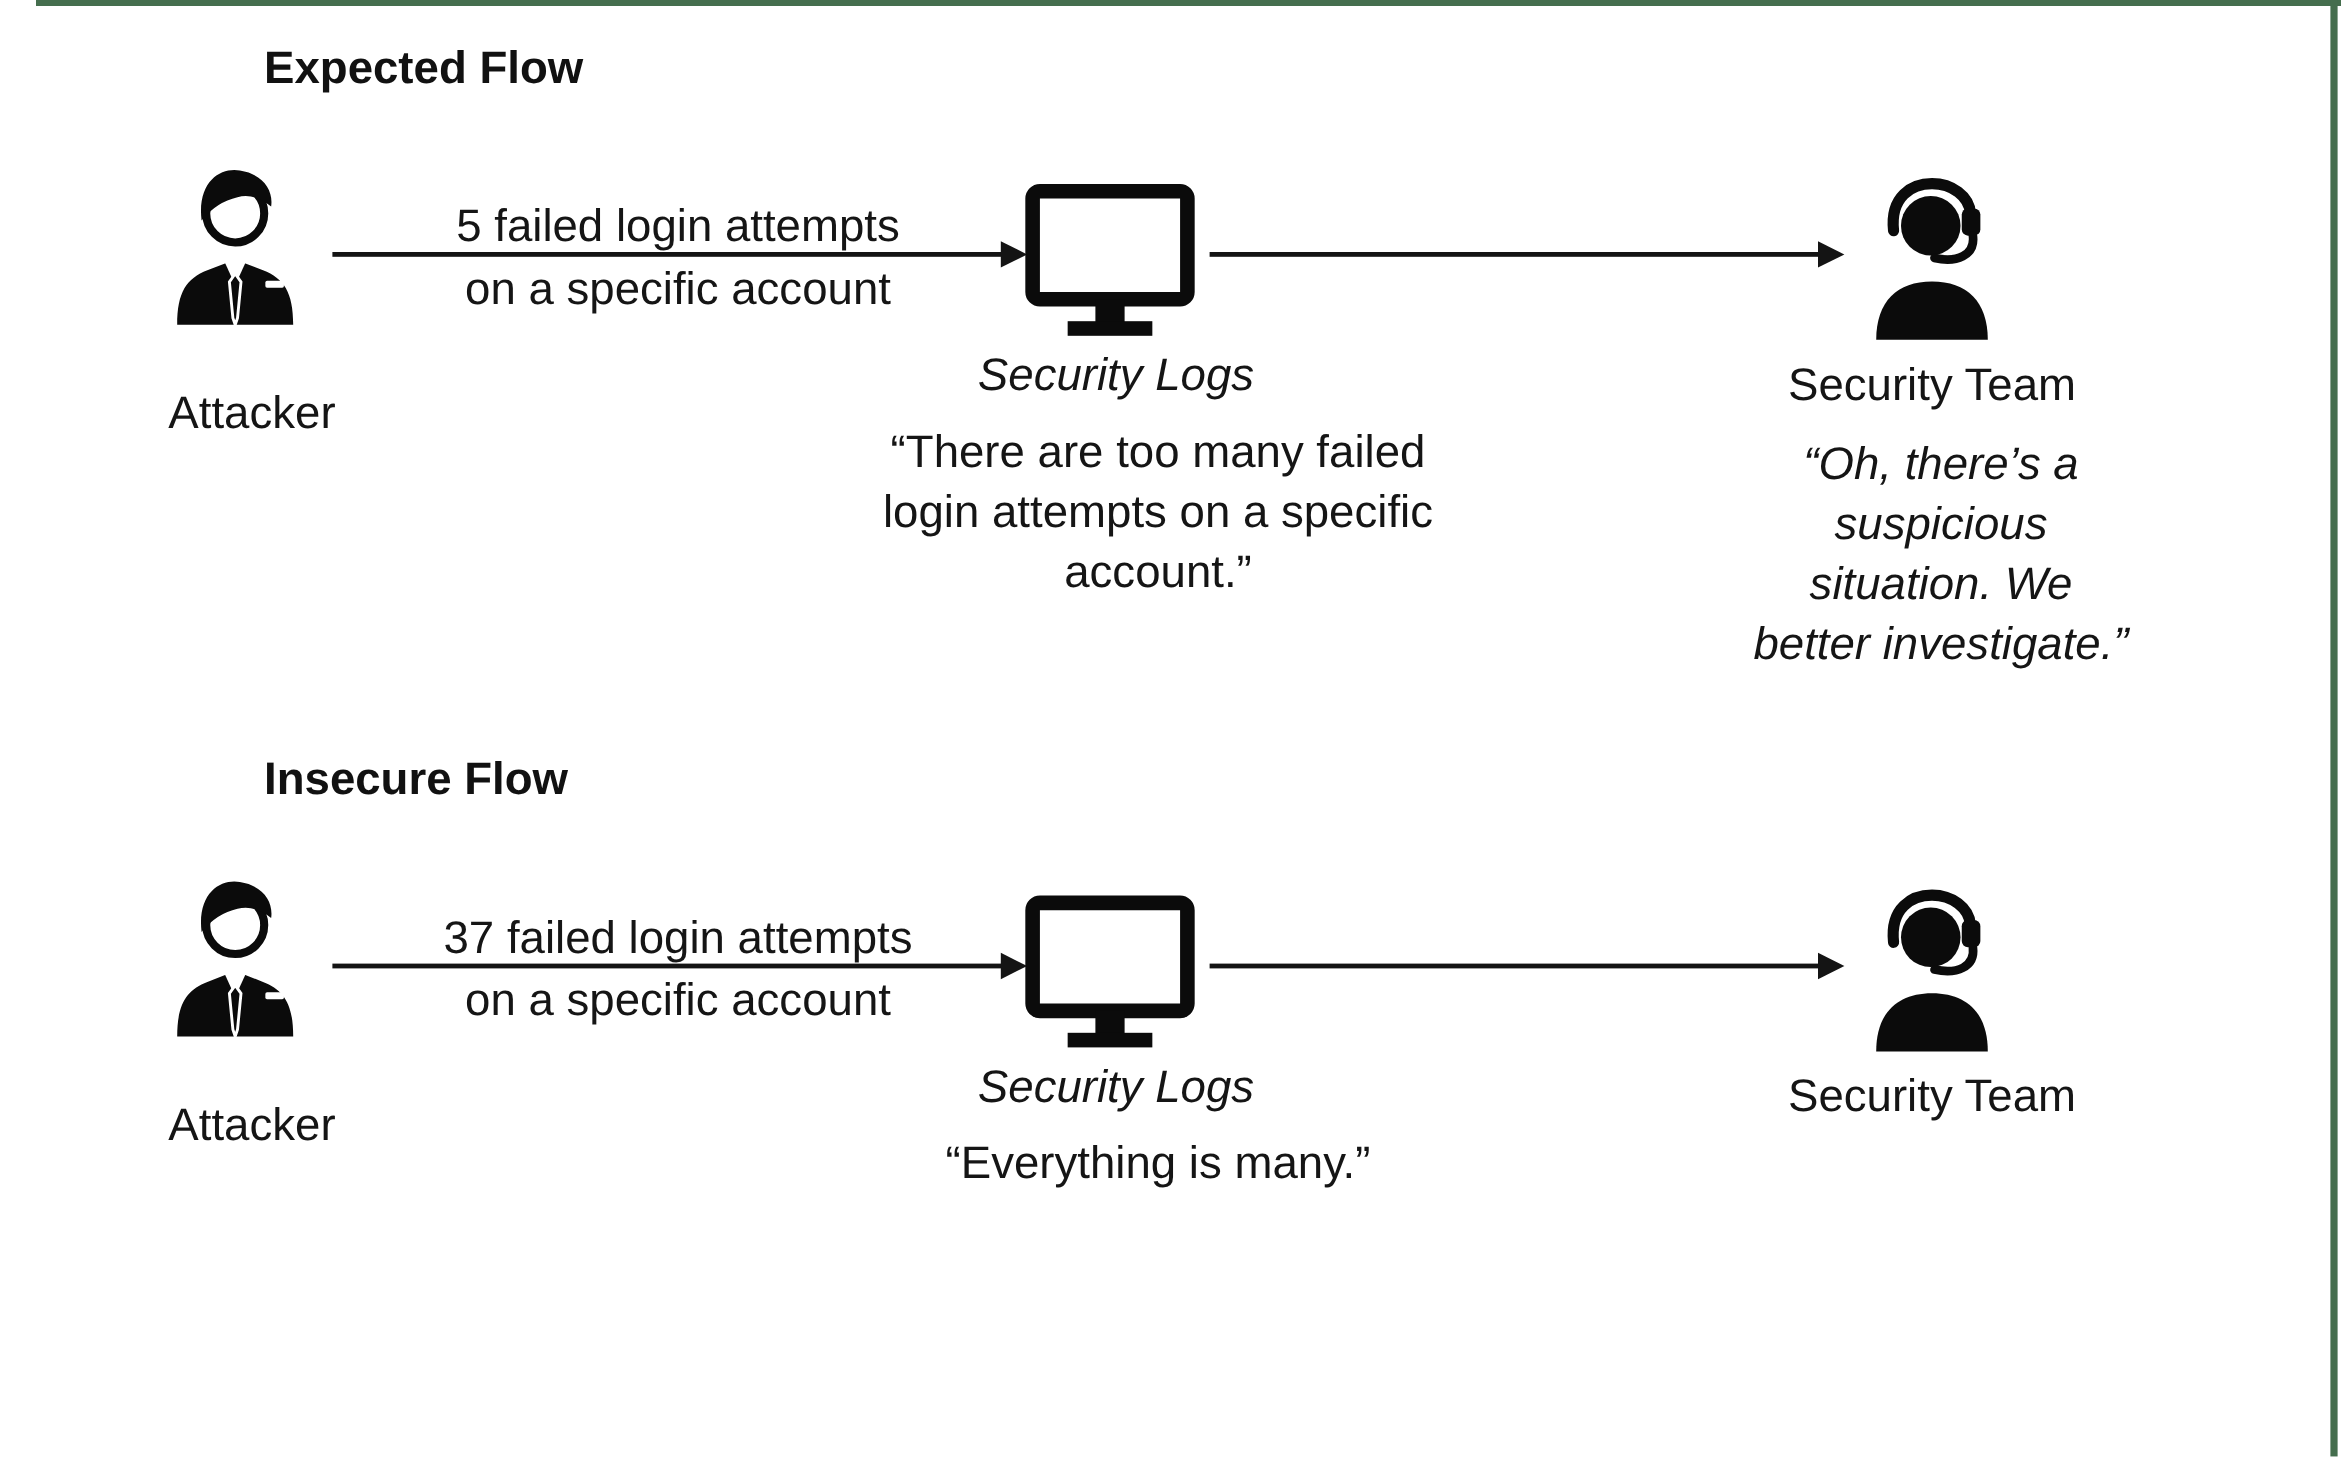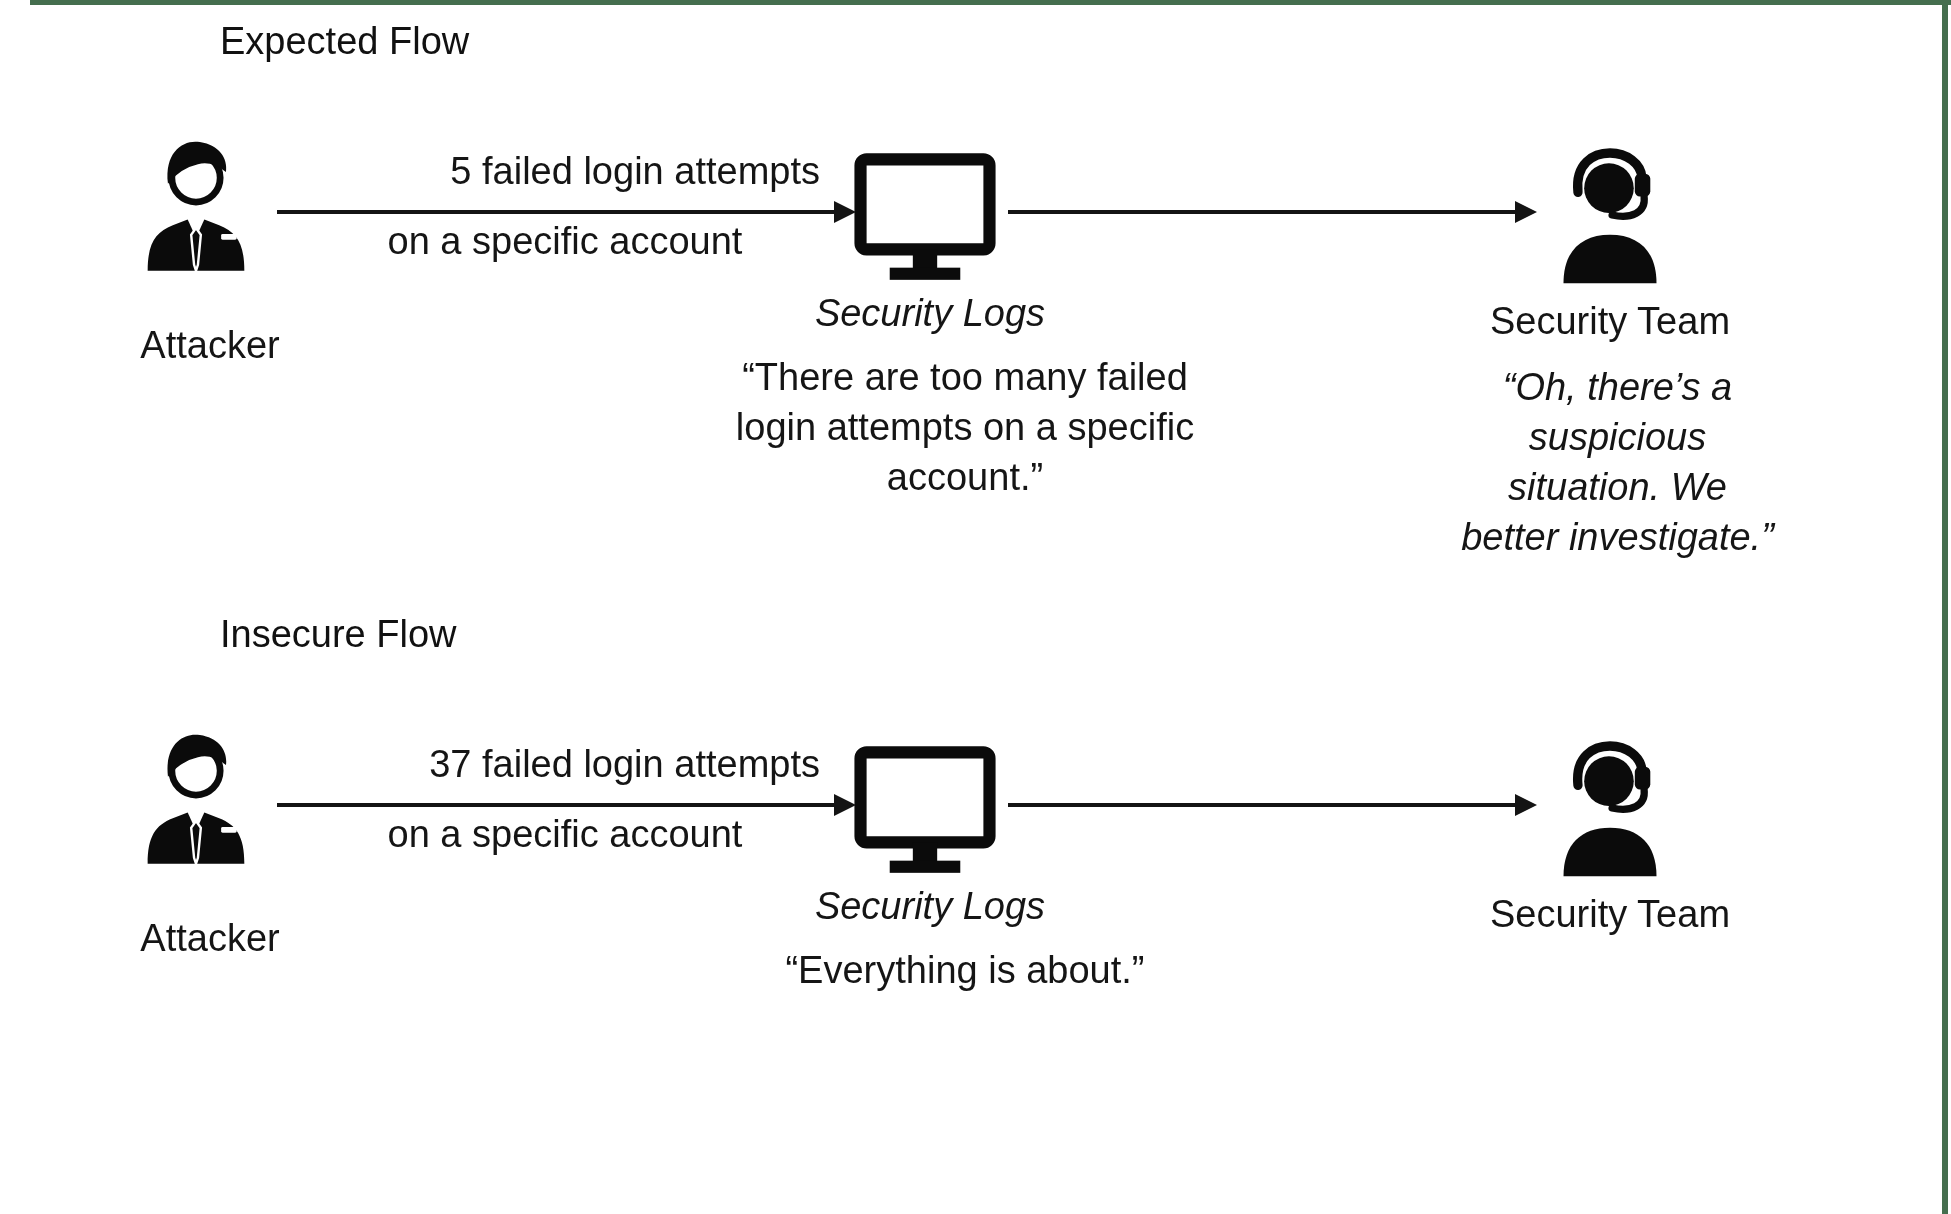--- a/index.html
+++ b/index.html
@@ -11,37 +11,37 @@
     position:absolute; left:30px; top:0; width:1921px; height:5px; background:#456e4e;
   }
   .border-right {
     position:absolute; left:1942px; top:0; width:6px; height:1214px; background:#456e4e;
   }
   .flow { position:absolute; left:0; width:1951px; height:621px; }
   .flow.f1 { top:0; }
   .flow.f2 { top:593px; }
 
   .flow-title {
-    position:absolute; left:220px; top:18px; margin:0;
-    font-size:38px; font-weight:400; line-height:46px; color:#111;
+    position:absolute; left:220px; top:34px; margin:0;
+    font-size:38px; font-weight:700; line-height:46px; color:#111;
   }
   .icon { position:absolute; }
   .attacker-icon { left:138px; top:134px; width:116px; height:138px; }
   .monitor-icon  { left:852px; top:150px; width:146px; height:138px; }
   .team-icon     { left:1548px; top:142px; width:124px; height:146px; }
 
   .txt { position:absolute; font-size:38px; line-height:50px; text-align:center; color:#151515; }
   .attacker-label { left:120px; top:320px; width:180px; }
   .logs-label     { left:760px; top:288px; width:340px;font-style:italic; }
   .team-label     { left:1440px; top:296px; width:340px; }
   .quote          { white-space:pre-line; }
   .logs-quote     { left:705px; top:352px; width:520px;text-align:center; }
   .team-quote     { left:1445px; top:362px; width:345px;font-style:italic; }
 
-  .arrow-label-1  { left:310px; top:146px; width:510px;text-align:right; }
+  .arrow-label-1  { left:310px; top:164px; width:510px; }
   .arrow-label-2  { left:310px; top:216px; width:510px; }
 
   .arrow { position:absolute; height:4px; background:#141414; }
   .arrow::after {
     content:""; position:absolute; right:-21px; top:-9px;
     border-left:22px solid #141414;
     border-top:11px solid transparent;
     border-bottom:11px solid transparent;
   }
   .arrow-a { left:277px; top:210px; width:558px; }
@@ -113,21 +113,21 @@
     <div class="arrow arrow-a"></div>
     <div class="txt arrow-label-1">37 failed login attempts</div>
     <div class="txt arrow-label-2">on a specific account</div>
 
     <svg class="icon monitor-icon" viewBox="0 0 120 112">
       <rect x="7" y="7" width="106" height="74" rx="5" fill="#fff" stroke="#0b0b0b" stroke-width="10"></rect>
       <rect x="50" y="81" width="20" height="16" fill="#0b0b0b"></rect>
       <rect x="31" y="96" width="58" height="10" fill="#0b0b0b"></rect>
     </svg>
     <div class="txt logs-label">Security Logs</div>
-    <div class="txt quote logs-quote">“Everything is about.”</div>
+    <div class="txt quote logs-quote">“Everything is many.”</div>
 
     <div class="arrow arrow-b"></div>
 
     <svg class="icon team-icon" viewBox="0 0 120 136">
       <path d="M15 134 C15 103 32 87 60 87 C88 87 105 103 105 134 Z" fill="#0b0b0b"></path>
       <circle cx="59" cy="42" r="24" fill="#0b0b0b"></circle>
       <path d="M29 46 C26 18 44 8 60 8 C76 8 90 18 91 32" fill="none" stroke="#0b0b0b" stroke-width="9" stroke-linecap="round"></path>
       <rect x="84" y="28" width="15" height="22" rx="5" fill="#0b0b0b"></rect>
       <path d="M93 50 C95 66 80 72 62 68" fill="none" stroke="#0b0b0b" stroke-width="7" stroke-linecap="round"></path>
     </svg>

